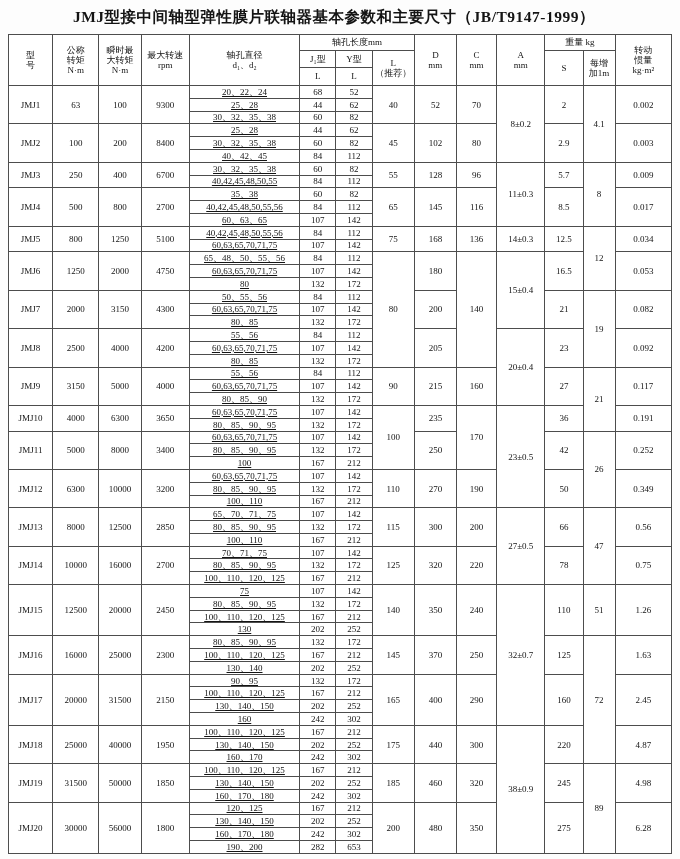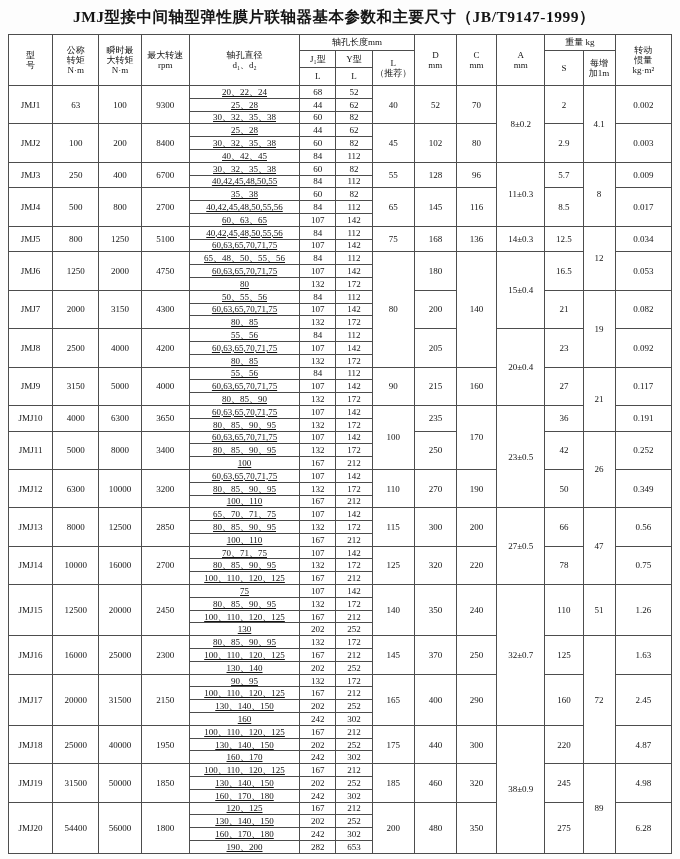--- a/index.html
+++ b/index.html
@@ -555,21 +555,21 @@
           <td>202</td>
           <td>252</td>
         </tr>
         <tr>
           <td class="dia">160、170、180</td>
           <td>242</td>
           <td>302</td>
         </tr>
         <tr>
           <td rowspan="4" class="model">JMJ20</td>
-          <td rowspan="4">54400</td>
+          <td rowspan="4">30000</td>
           <td rowspan="4">56000</td>
           <td rowspan="4">1800</td>
           <td class="dia">120、125</td>
           <td>167</td>
           <td>212</td>
           <td rowspan="4">200</td>
           <td rowspan="4">480</td>
           <td rowspan="4">350</td>
           <td rowspan="4">275</td>
           <td rowspan="4">6.28</td>

